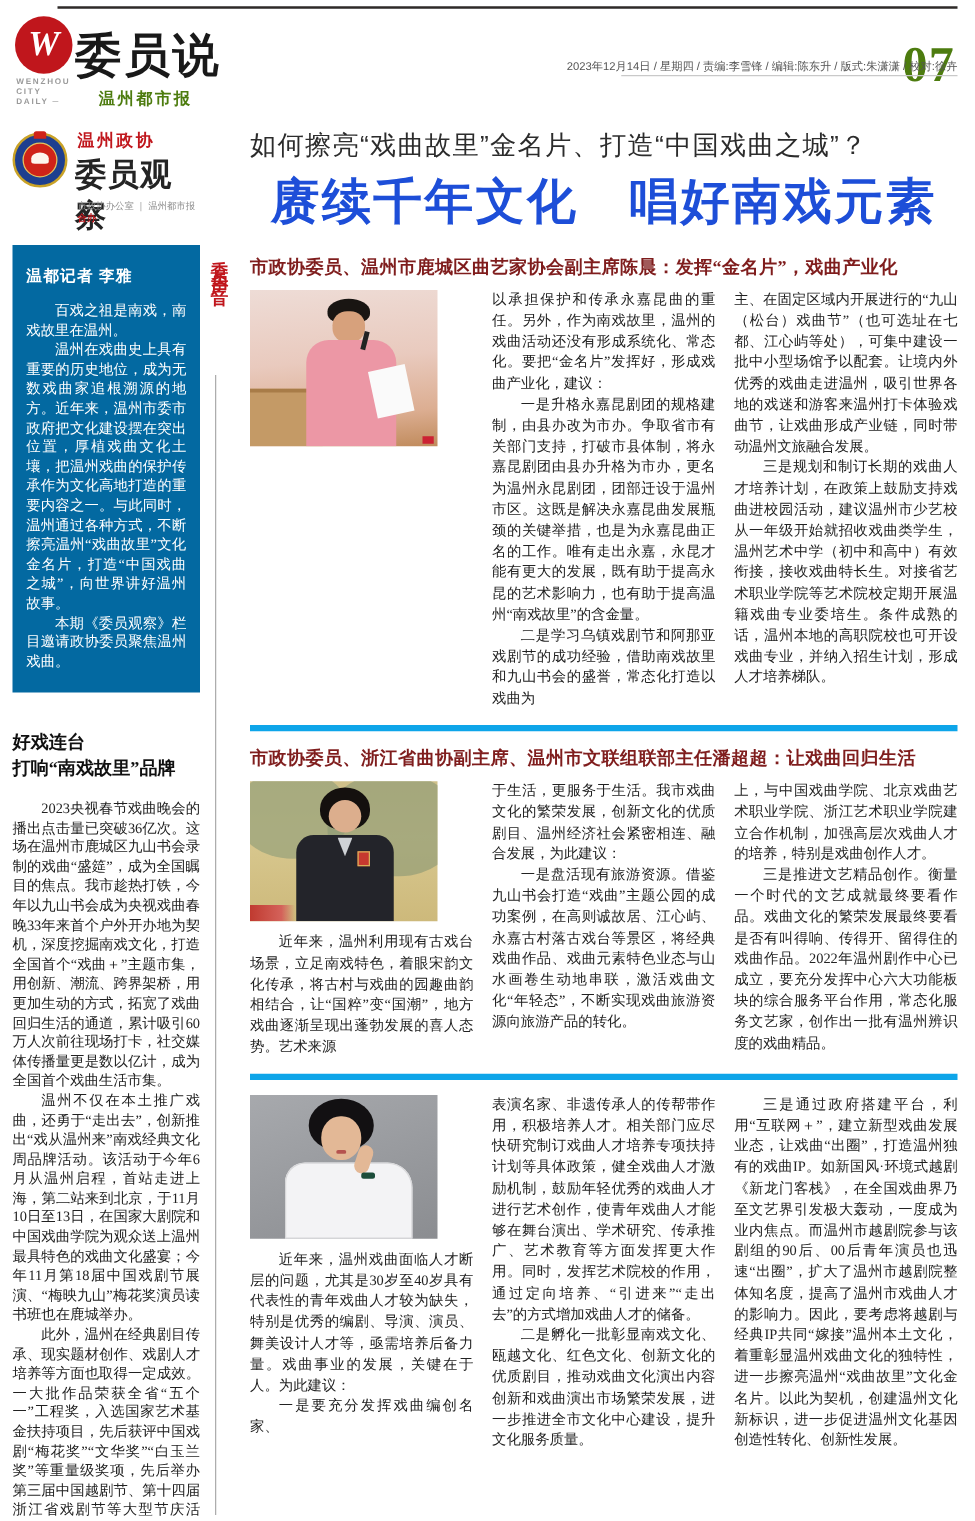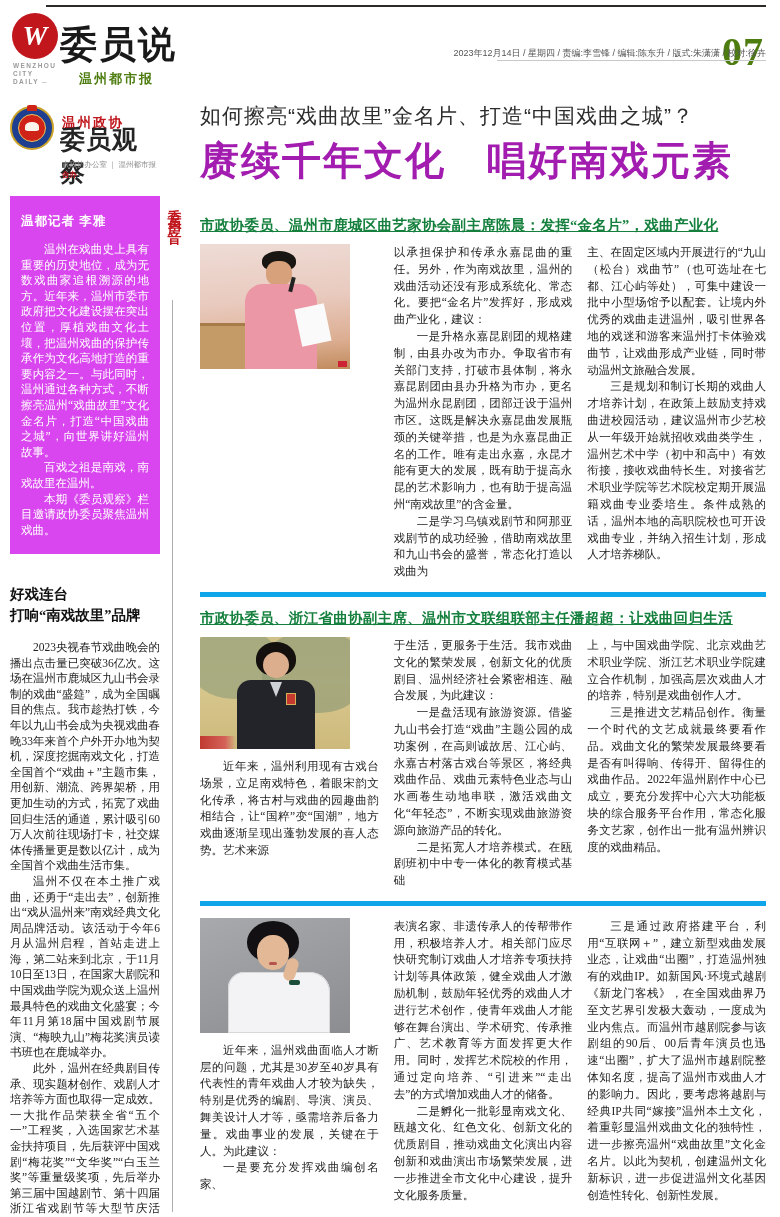--- a/index.html
+++ b/index.html
@@ -27,45 +27,45 @@
   .sidebar { position:absolute; left:10px; top:98px; width:150px; }
   .badge { position:relative; height:98px; }
   .emblem { position:absolute; left:0; top:8px; width:44px; height:44px; border-radius:50%;
             background:#1e3f8f; border:2px solid #c9a227; }
   .emblem-inner { position:absolute; left:6px; top:6px; right:6px; bottom:6px; border-radius:50%;
             background:#cf2318; border:1px solid #e6c35c; }
   .emblem-core { position:absolute; left:13px; top:14px; width:14px; height:9px; background:#fdf6ec;
             border-radius:50% 50% 20% 20%; }
   .emblem-flag { position:absolute; left:15px; top:-3px; width:10px; height:6px; background:#cf2318;
             border-radius:2px 2px 0 0; }
-  .badge-org { position:absolute; left:52px; top:16px; color:#c0161c;
+  .badge-org { position:absolute; left:52px; top:6px; color:#c0161c;
             font:700 13.5px "Liberation Sans", sans-serif; letter-spacing:2px; }
   .badge-title { position:absolute; left:50px; top:25px; font:900 25px "Liberation Sans", sans-serif;
             color:#242424; letter-spacing:1px; }
   .badge-coop { position:absolute; left:52px; top:62px; font:7.5px "Liberation Sans", sans-serif; color:#8d8d8d; }
   .badge-coop b { color:#c0161c; font-weight:700; }
-  .intro-box { background:#d946ef; color:#fff; padding:17px 11px 12px; height:358px; overflow:hidden; }
+  .intro-box { background:#0369a1; color:#fff; padding:17px 11px 12px; height:358px; overflow:hidden; }
   .intro-byline { font:700 12.5px "Liberation Serif", serif; margin-bottom:12px; letter-spacing:1px; }
   .intro-box p, .feature p { font:11.5px/15.6px "Liberation Serif", serif; text-align:justify; text-indent:2em; }
   .feature { margin-top:30px; }
   .feature-title { font:700 14.5px/21px "Liberation Serif", serif; color:#101010; margin-bottom:14px; }
   .feature p { color:#222; }
 
   
   .voice-label { position:absolute; left:165px; top:197px; writing-mode:vertical-rl; text-orientation:upright;
             font:700 14px "Liberation Serif", serif; color:#c0161c; letter-spacing:7px; }
   .voice-rule { position:absolute; left:172px; top:300px; width:1px; height:912px; background:#adadad; }
 
   
   .main { position:absolute; left:200px; top:96px; width:566px; }
   .kicker { font:500 21px "Liberation Sans", sans-serif; color:#2c2c2c; margin:6px 0 4px; letter-spacing:1px; }
-  .headline { font:900 39px "Liberation Serif", serif; color:#a21caf; letter-spacing:2px; margin-bottom:26px; }
+  .headline { font:900 39px "Liberation Serif", serif; color:#1d4ed8; letter-spacing:2px; margin-bottom:14px;text-align:center; }
   .article { padding-top:2px; }
   .article + .article { border-top:5px solid #0ea5e9; margin-top:12px; padding-top:12px; }
-  .article-heading { font:700 14.5px "Liberation Serif", serif; color:#15803d; margin-bottom:9px; letter-spacing:0.3px;text-decoration:underline; }
+  .article-heading { font:700 14.5px "Liberation Serif", serif; color:#7f1d1d; margin-bottom:9px; letter-spacing:0.3px; }
   .cols { display:flex; gap:15px; }
   .col { flex:1; font:11.5px/16.8px "Liberation Serif", serif; color:#222; text-align:justify; }
   .col p { text-indent:2em; }
   .col p.cont { text-indent:0; }
   .photo { width:150px; margin-bottom:9px; position:relative; overflow:hidden; }
 
   
   .ph1 { height:125px; background:linear-gradient(175deg,#eedcd6 0%,#e9cabe 45%,#dcae92 78%,#c08b5c 100%); }
   .ph1 .wood { position:absolute; left:0; bottom:0; width:58px; height:46px; background:#c49a66; border-top:3px solid #a87c48; }
   .ph1 .hair { position:absolute; left:62px; top:7px; width:34px; height:20px; background:#191512; border-radius:50% 50% 40% 40%; }
@@ -118,22 +118,22 @@
       <div class="emblem-inner"></div>
       <div class="emblem-core"></div>
     </div>
     <div class="badge-org">温州政协</div>
     <div class="badge-title">委员观察</div>
     <div class="badge-coop"><span>市政协办公室 ｜ 温州都市报 </span><b>合办</b></div>
   </div>
 
   <div class="intro-box">
     <div class="intro-byline">温都记者 李雅</div>
+    <p>百戏之祖是南戏，南戏故里在温州。</p>
     <p>温州在戏曲史上具有重要的历史地位，成为无数戏曲家追根溯源的地方。近年来，温州市委市政府把文化建设摆在突出位置，厚植戏曲文化土壤，把温州戏曲的保护传承作为文化高地打造的重要内容之一。与此同时，温州通过各种方式，不断擦亮温州“戏曲故里”文化金名片，打造“中国戏曲之城”，向世界讲好温州故事。</p>
-    <p>百戏之祖是南戏，南戏故里在温州。</p>
     <p>本期《委员观察》栏目邀请政协委员聚焦温州戏曲。</p>
   </div>
 
   <div class="feature">
     <div class="feature-title">
       <div>好戏连台</div>
       <div>打响“南戏故里”品牌</div>
     </div>
     <p>2023央视春节戏曲晚会的播出点击量已突破36亿次。这场在温州市鹿城区九山书会录制的戏曲“盛筵”，成为全国瞩目的焦点。我市趁热打铁，今年以九山书会成为央视戏曲春晚33年来首个户外开办地为契机，深度挖掘南戏文化，打造全国首个“戏曲＋”主题市集，用创新、潮流、跨界架桥，用更加生动的方式，拓宽了戏曲回归生活的通道，累计吸引60万人次前往现场打卡，社交媒体传播量更是数以亿计，成为全国首个戏曲生活市集。</p>
     <p>温州不仅在本土推广戏曲，还勇于“走出去”，创新推出“戏从温州来”南戏经典文化周品牌活动。该活动于今年6月从温州启程，首站走进上海，第二站来到北京，于11月10日至13日，在国家大剧院和中国戏曲学院为观众送上温州最具特色的戏曲文化盛宴；今年11月第18届中国戏剧节展演、“梅映九山”梅花奖演员读书班也在鹿城举办。</p>
@@ -186,21 +186,20 @@
           <div class="suit"></div>
           <div class="vneck"></div>
           <div class="bdg"></div>
           <div class="fl"></div>
         </div>
         <p>近年来，温州利用现有古戏台场景，立足南戏特色，着眼宋韵文化传承，将古村与戏曲的园趣曲韵相结合，让“国粹”变“国潮”，地方戏曲逐渐呈现出蓬勃发展的喜人态势。艺术来源</p>
       </div>
       <div class="col">
         <p class="cont">于生活，更服务于生活。我市戏曲文化的繁荣发展，创新文化的优质剧目、温州经济社会紧密相连、融合发展，为此建议：</p>
         <p>一是盘活现有旅游资源。借鉴九山书会打造“戏曲”主题公园的成功案例，在高则诚故居、江心屿、永嘉古村落古戏台等景区，将经典戏曲作品、戏曲元素特色业态与山水画卷生动地串联，激活戏曲文化“年轻态”，不断实现戏曲旅游资源向旅游产品的转化。</p>
-        <p>二是拓宽人才培养模式。在瓯剧班初中中专一体化的教育模式基础</p>
       </div>
       <div class="col">
         <p class="cont">上，与中国戏曲学院、北京戏曲艺术职业学院、浙江艺术职业学院建立合作机制，加强高层次戏曲人才的培养，特别是戏曲创作人才。</p>
         <p>三是推进文艺精品创作。衡量一个时代的文艺成就最终要看作品。戏曲文化的繁荣发展最终要看是否有叫得响、传得开、留得住的戏曲作品。2022年温州剧作中心已成立，要充分发挥中心六大功能板块的综合服务平台作用，常态化服务文艺家，创作出一批有温州辨识度的戏曲精品。</p>
       </div>
     </div>
   </div>
 
   <div class="article">
     <div class="cols">

